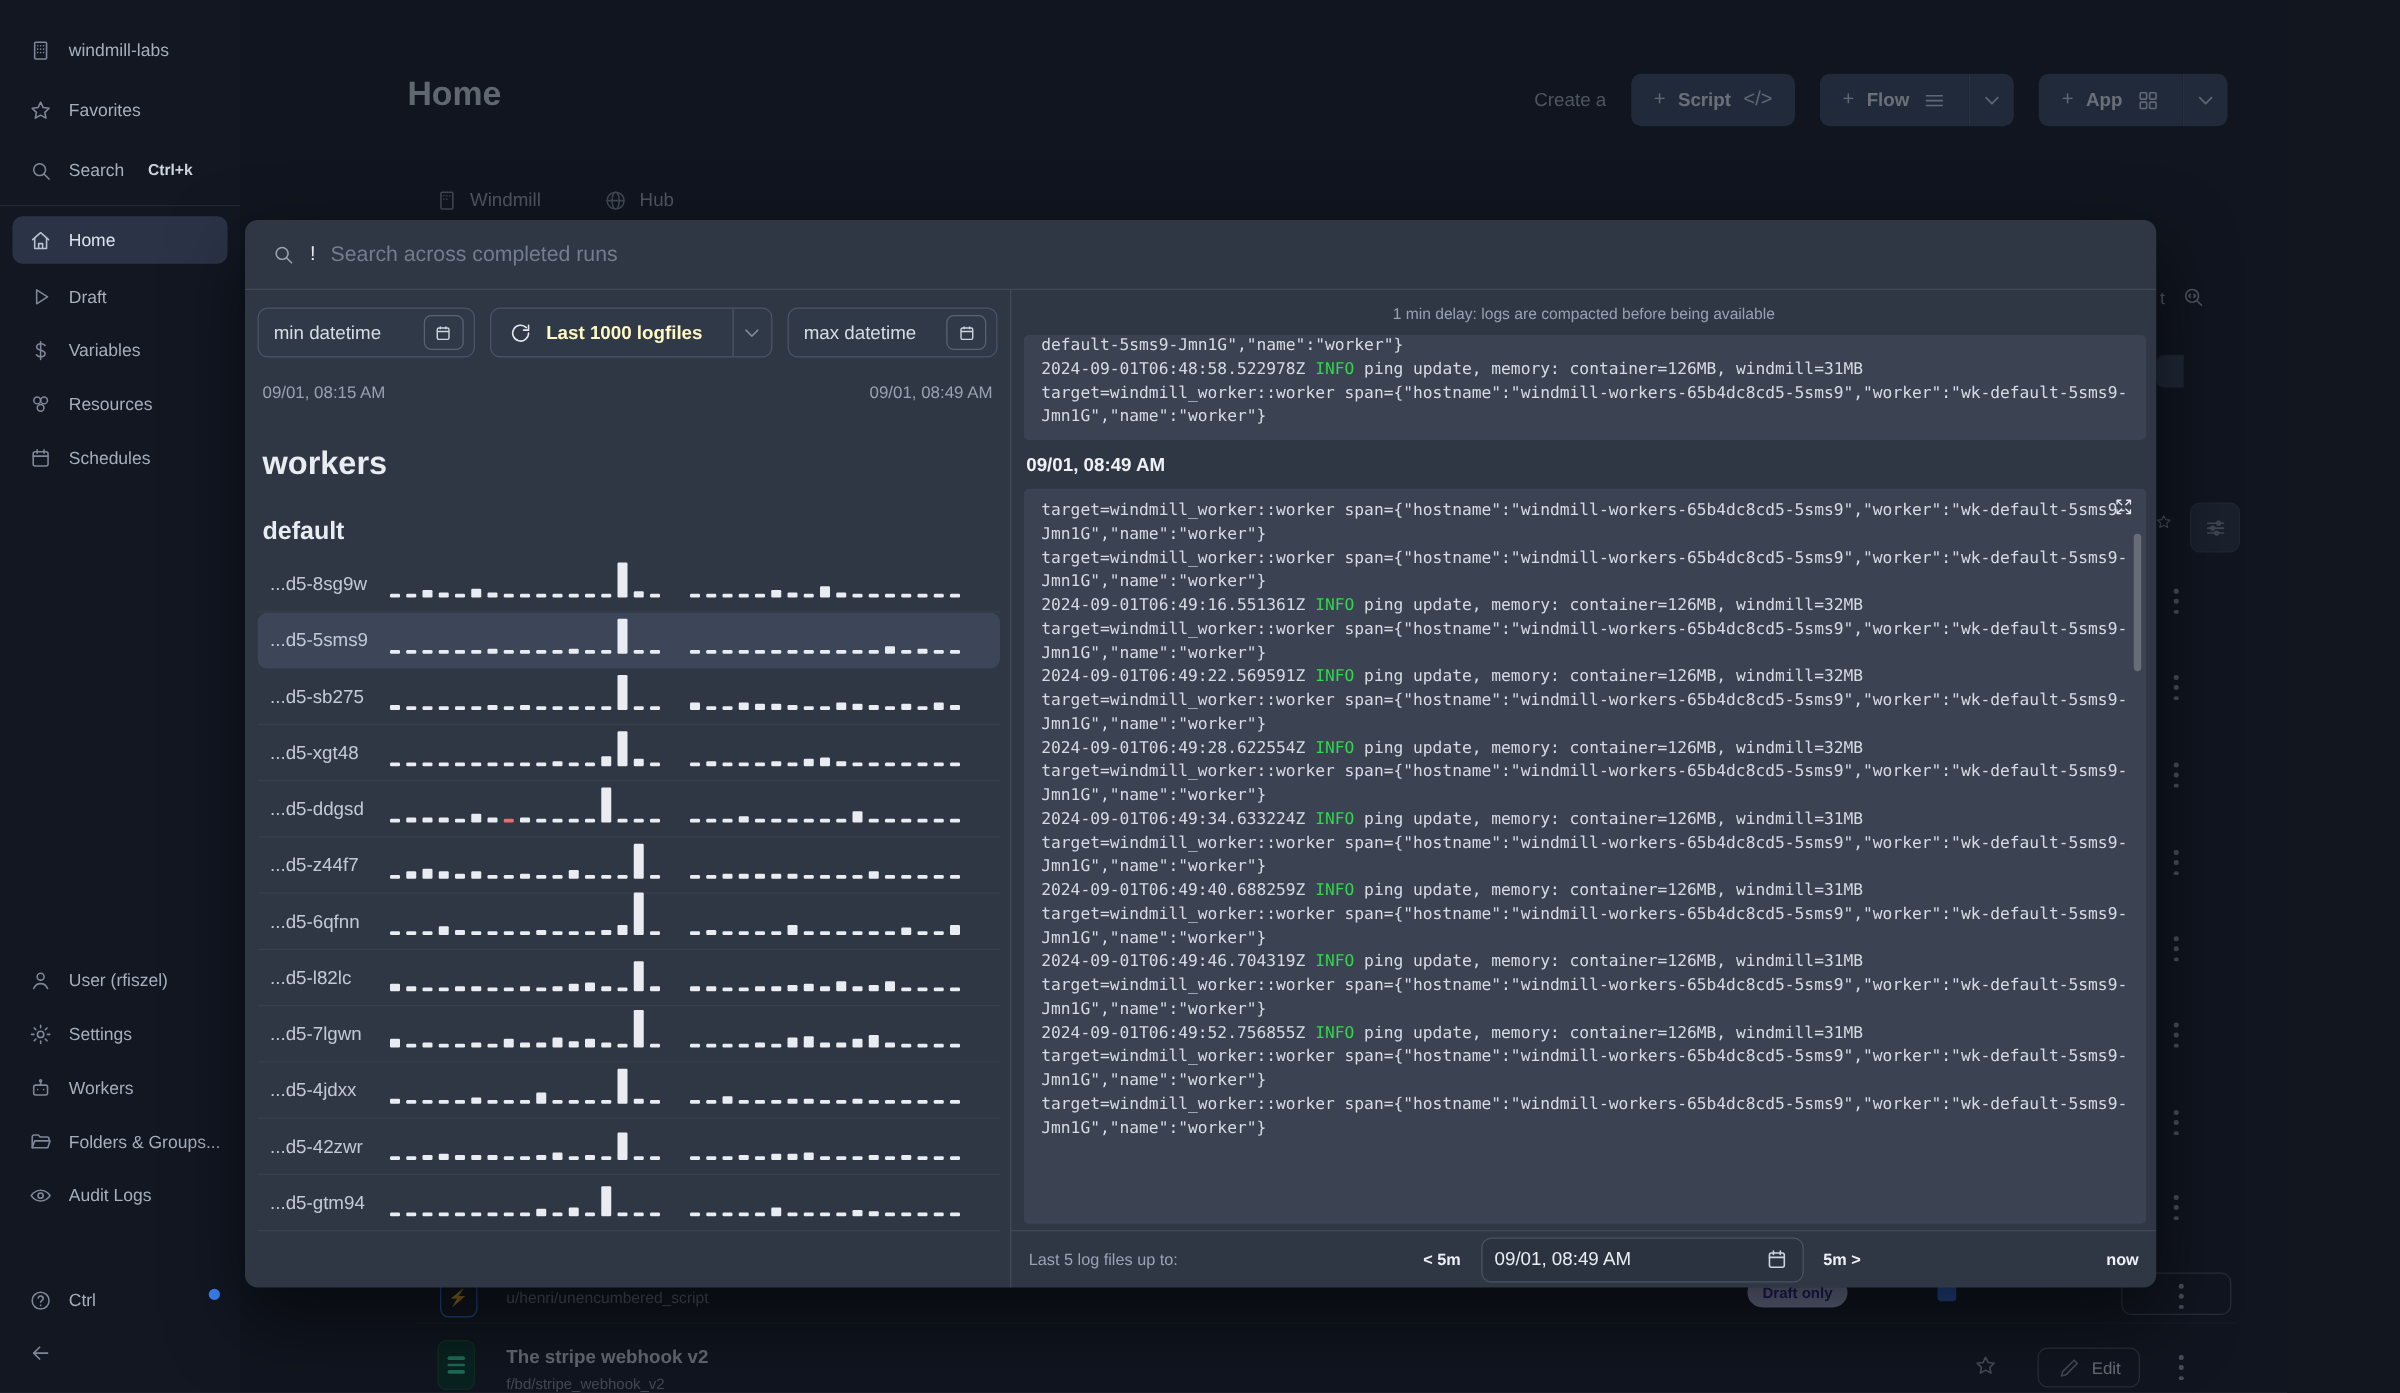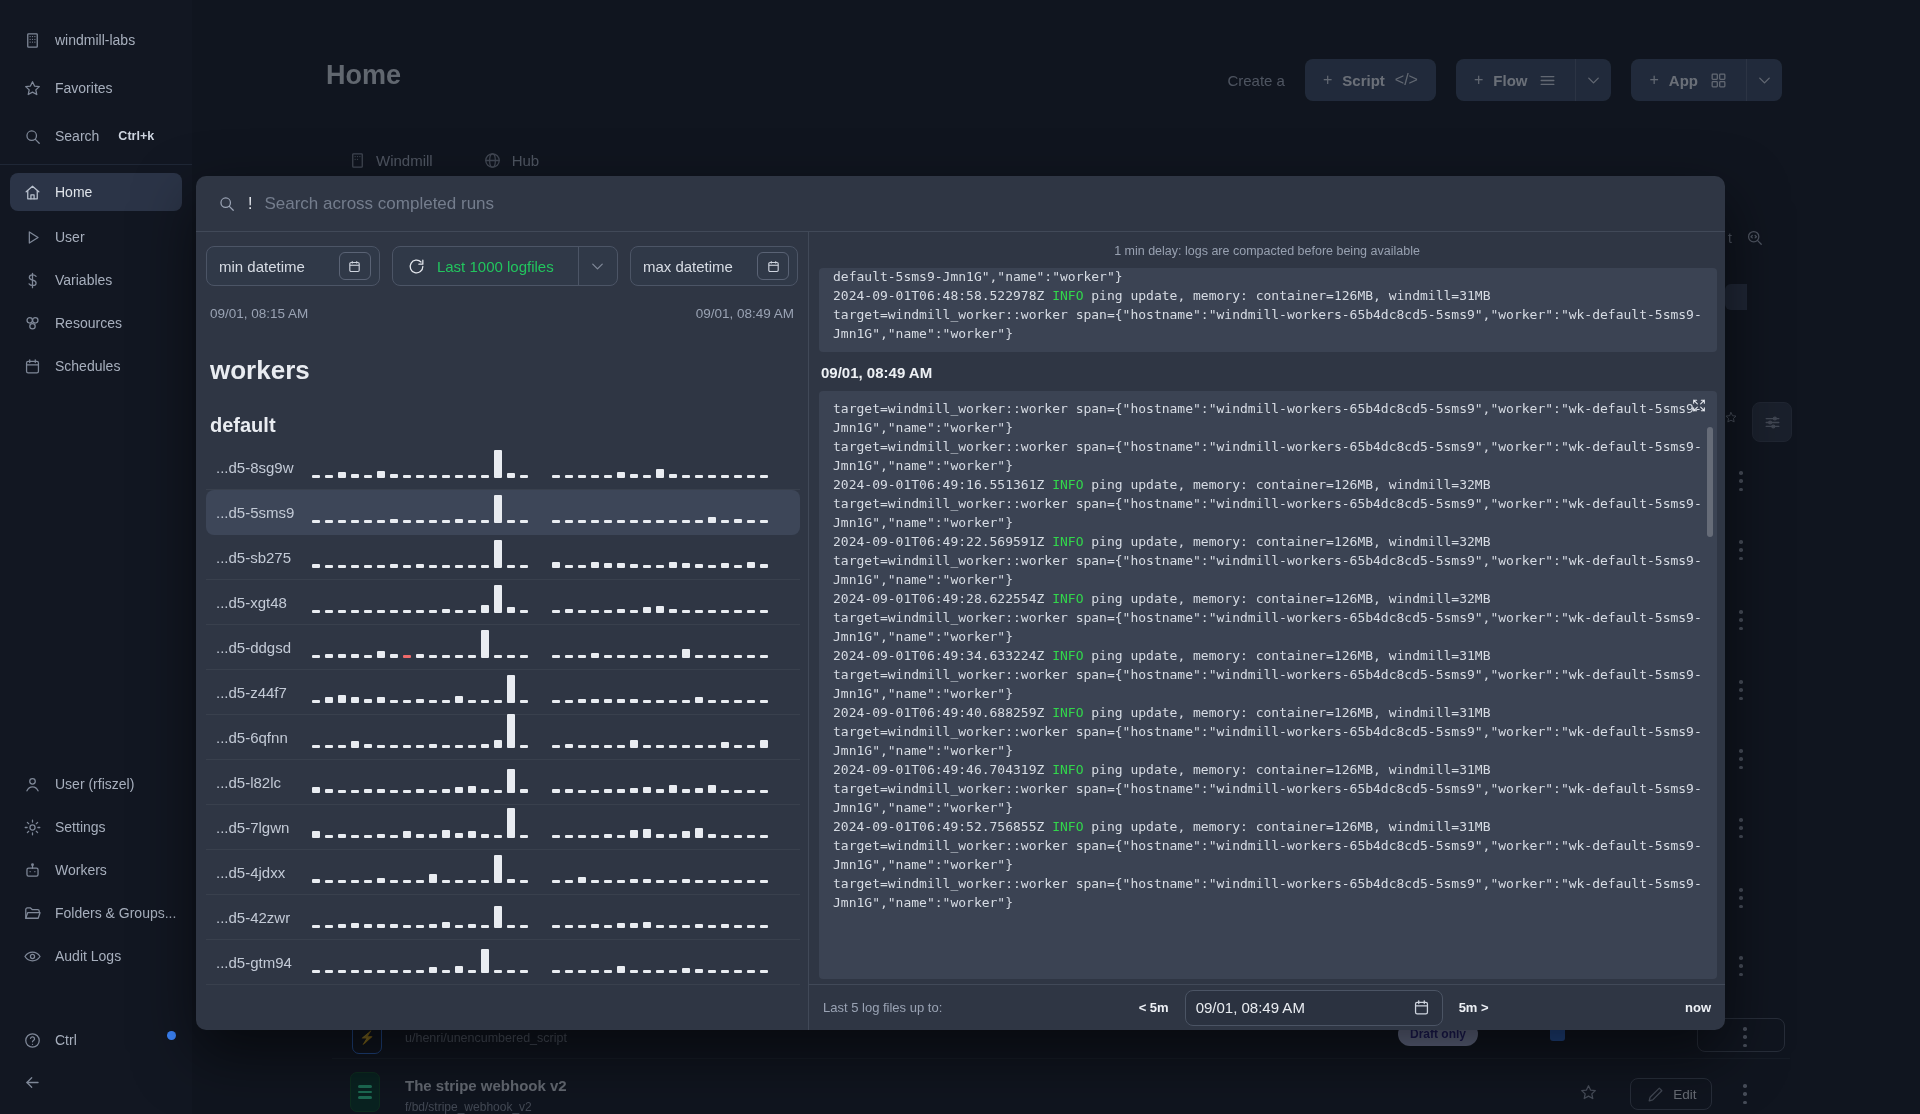--- a/index.html
+++ b/index.html
@@ -73,21 +73,21 @@
   .mbody { position:absolute; top:56px; left:0; right:0; bottom:0; display:flex; }
   .mleft { width:612px; flex:0 0 612px; }
   .mright { flex:1; border-left:1px solid #414958; position:relative; }
 
   .filters { display:flex; gap:12px; margin:14px 10px 0 10px; }
   .fld { display:flex; align-items:center; height:40px; border:1px solid #4c5566; background:#303948; border-radius:8px; padding:0 8px 0 12px; gap:10px; cursor:pointer; }
   .fld .ph { font-size:15px; color:#d7dce4; white-space:nowrap; }
   .mini-cal { width:32px; height:28px; border:1px solid #5a6375; border-radius:6px; display:flex; align-items:center; justify-content:center; color:#cfd5df; }
   .fld.dd { padding:0; }
   .dd-main { display:flex; align-items:center; gap:10px; padding:0 14px; height:100%; }
-  .dd-main .ph { font-weight:400; color:#22c55e; }
+  .dd-main .ph { font-weight:700; color:#fef9c3; }
   .dd-chev { width:42px; height:100%; border-left:1px solid #4c5566; display:flex; align-items:center; justify-content:center; color:#cfd5df; }
   .w-min { width:178px; } .w-dd { width:226px; } .w-max { width:172px; }
 
   .togglerow { display:flex; justify-content:flex-end; align-items:center; gap:10px; margin:12px 14px 0 0; font-size:14px; color:#e5e8ee; }
   .toggle { width:38px; height:20px; border-radius:10px; position:relative; cursor:pointer; flex:0 0 38px; }
   .toggle.on { background:#3b82f6; } .toggle.off { background:#4a5364; }
   .toggle .knob { position:absolute; top:2px; width:16px; height:16px; border-radius:50%; border:2px solid #fff; }
   .toggle.on .knob { right:2px; } .toggle.off .knob { left:2px; }
   .t-space { width:6px; }
 
@@ -179,21 +179,21 @@
         </span>
       <span class="lbl">Home</span>
     </div>
     <div style="height:6px"></div>
     <div class="sb-item">
       <span class="icon">
           <svg viewBox="0 0 24 24">
             <path d="M8 5v14l11-7z"></path>
           </svg>
         </span>
-      <span class="lbl">User</span>
+      <span class="lbl">Draft</span>
     </div>
     <div style="height:3px"></div>
     <div class="sb-item">
       <span class="icon">
           <svg viewBox="0 0 24 24">
             <path d="M12 3v18"></path>
             <path d="M16.5 6.8c-1-1.2-2.5-1.8-4.3-1.8-2.3 0-4.2 1.4-4.2 3.3 0 4.3 8.5 2.4 8.5 6.7 0 2-1.9 3.3-4.3 3.3-1.9 0-3.6-.8-4.5-2.1"></path>
           </svg>
         </span>
       <span class="lbl">Variables</span>

